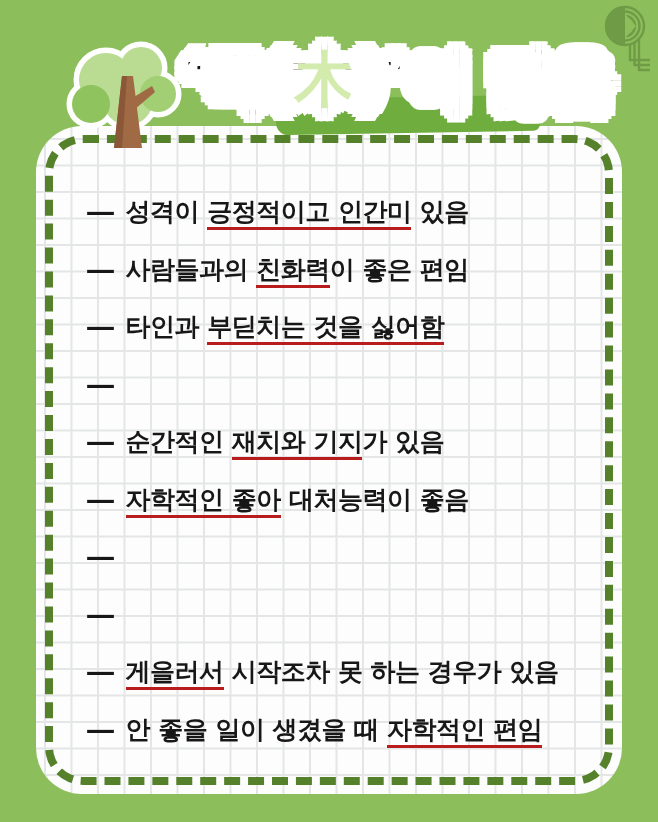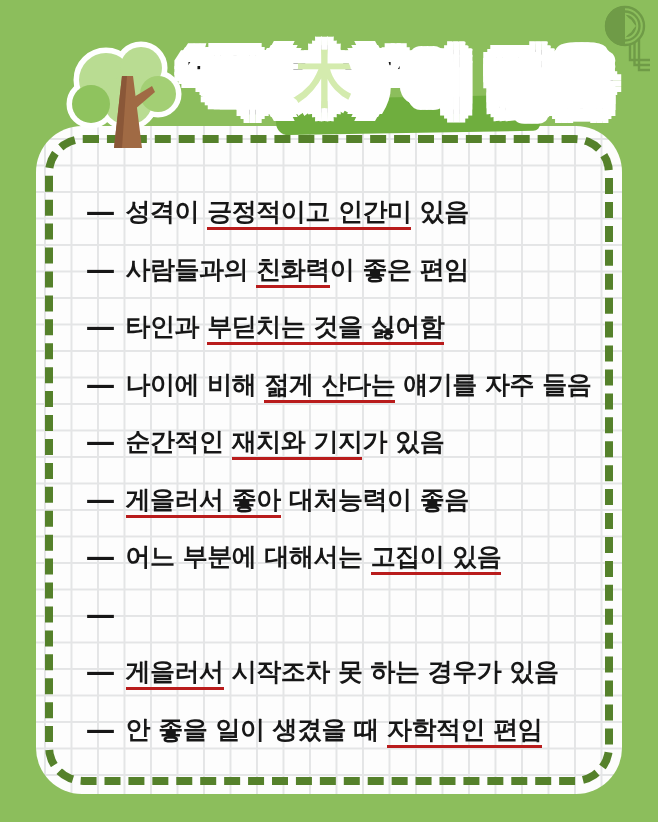--- a/index.html
+++ b/index.html
@@ -164,33 +164,31 @@
     <li class="item">
         <span class="bullet">—</span>
         <span><span>사람들과의 </span><span class="hl">친화력</span><span>이 좋은 편임</span></span>
       </li>
     <li class="item">
         <span class="bullet">—</span>
         <span><span>타인과 </span><span class="hl">부딛치는 것을 싫어함</span><span></span></span>
       </li>
     <li class="item">
         <span class="bullet">—</span>
-        <span><span>나이에 비해 </span><span class="hl">젊게 산다는</span><span> 얘기를 자주 들음</span></span>
       </li>
     <li class="item">
         <span class="bullet">—</span>
         <span><span>순간적인 </span><span class="hl">재치와 기지</span><span>가 있음</span></span>
       </li>
     <li class="item">
         <span class="bullet">—</span>
-        <span><span></span><span class="hl">게을러서 좋아</span><span> 대처능력이 좋음</span></span>
-      </li>
-    <li class="item">
-        <span class="bullet">—</span>
-        <span><span>어느 부분에 대해서는 </span><span class="hl">고집이 있음</span><span></span></span>
+        <span><span></span><span class="hl">자학적인 좋아</span><span> 대처능력이 좋음</span></span>
+      </li>
+    <li class="item">
+        <span class="bullet">—</span>
       </li>
     <li class="item">
         <span class="bullet">—</span>
       </li>
     <li class="item">
         <span class="bullet">—</span>
         <span><span></span><span class="hl">게을러서</span><span> 시작조차 못 하는 경우가 있음</span></span>
       </li>
     <li class="item">
         <span class="bullet">—</span>

